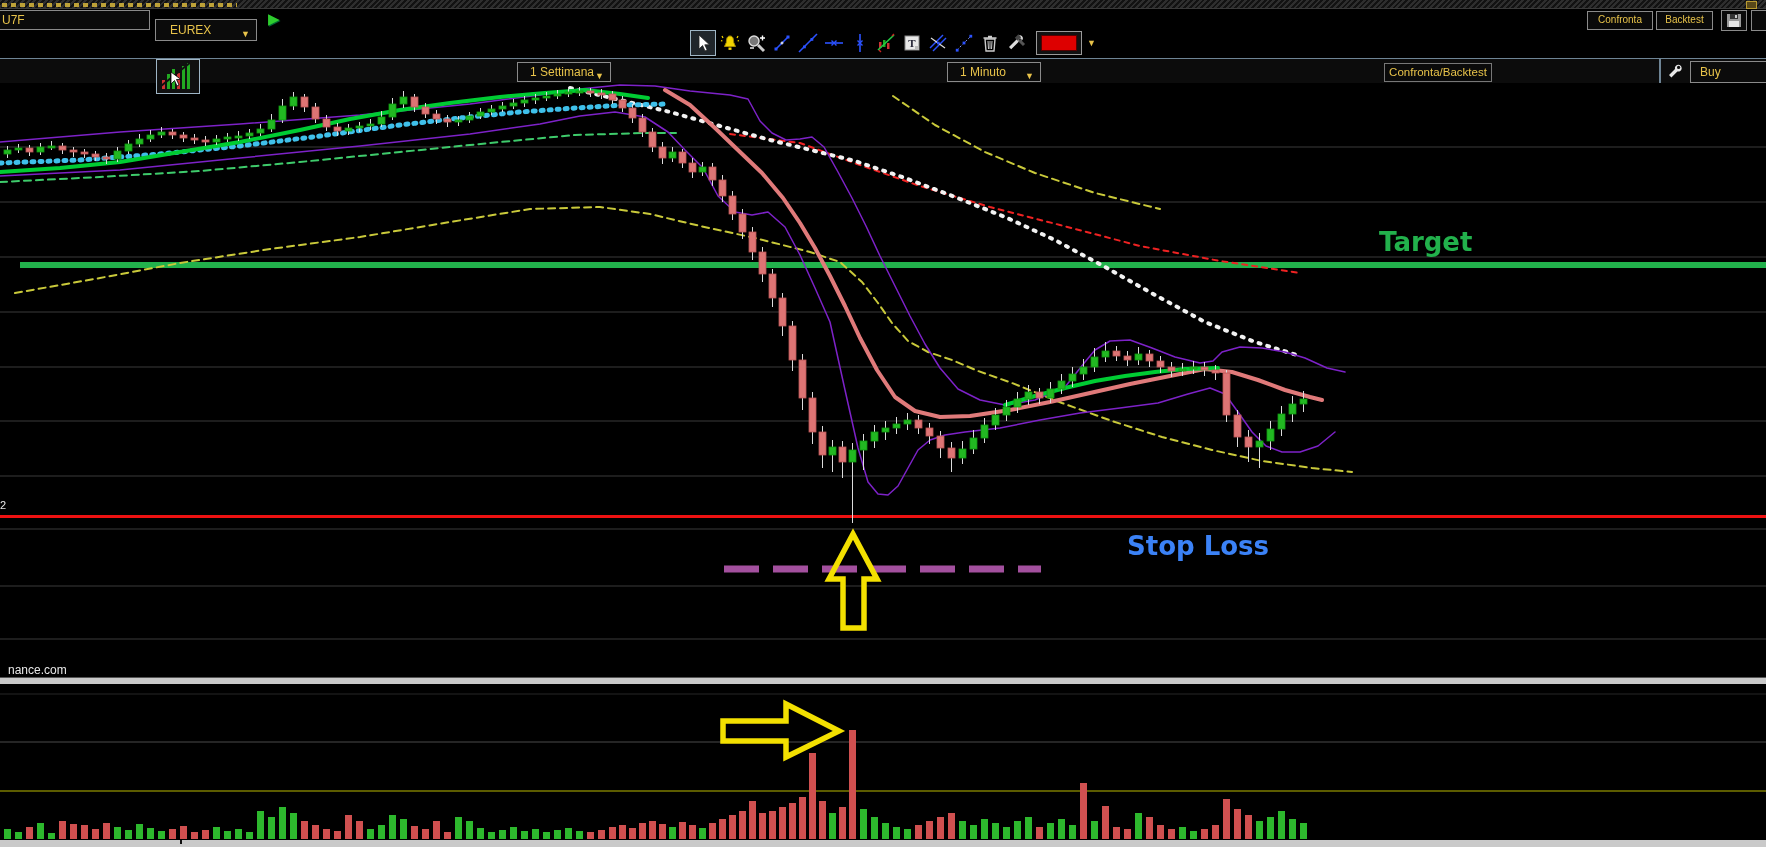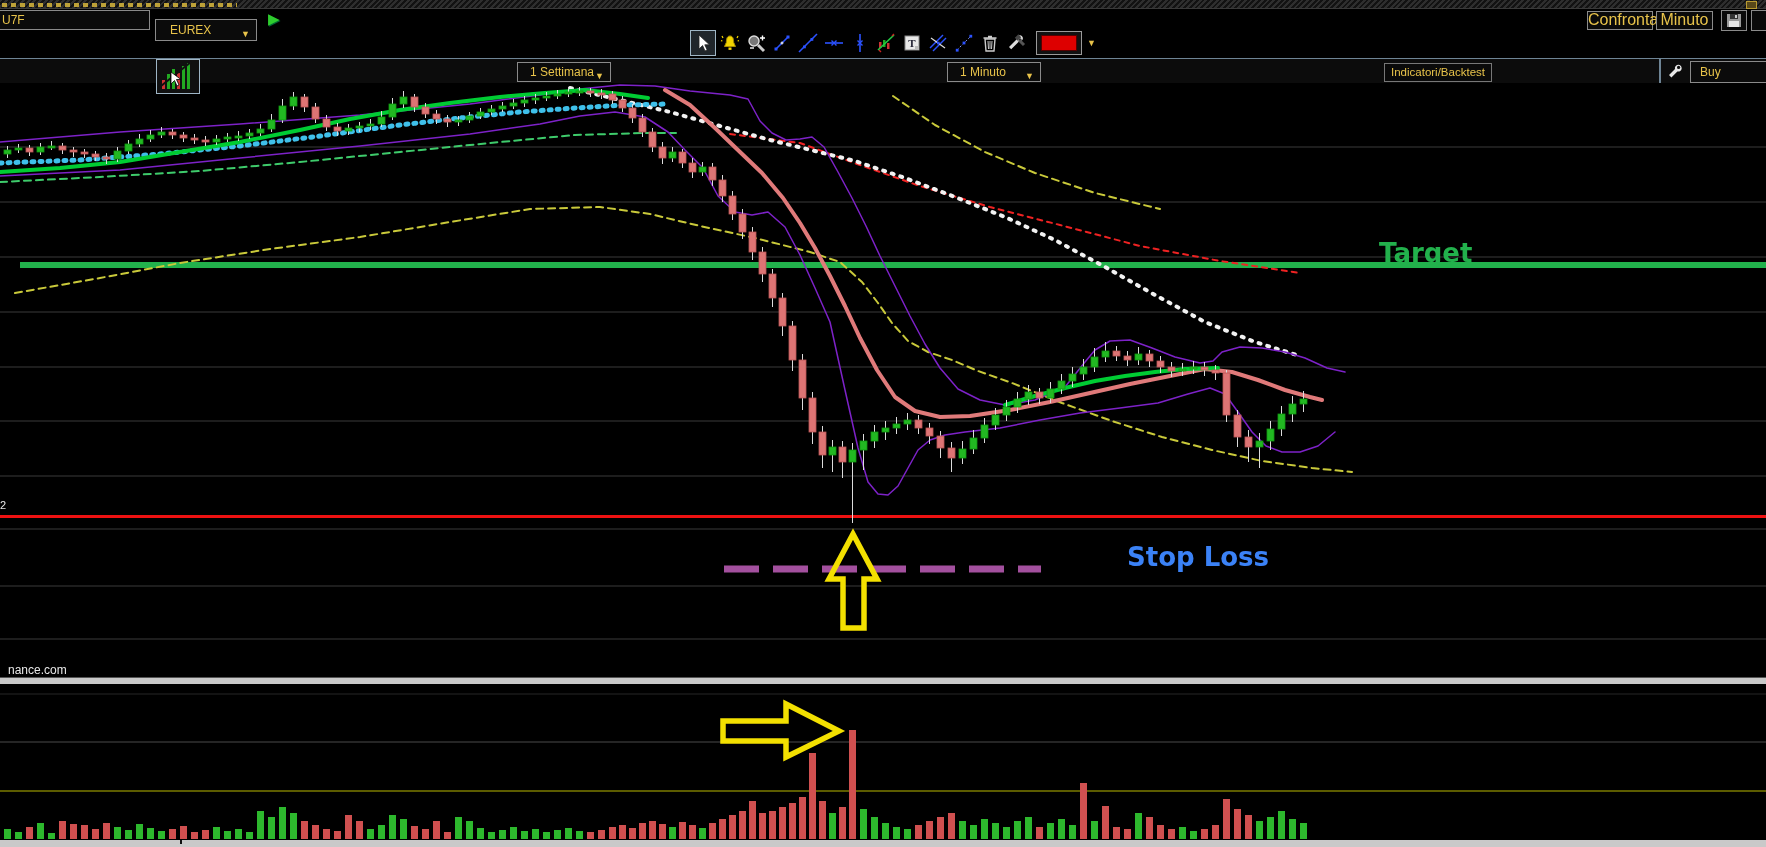--- a/index.html
+++ b/index.html
@@ -5,34 +5,34 @@
   html,body{margin:0;padding:0;background:#000;}
   .screen{position:relative;width:1766px;height:847px;background:#000;overflow:hidden;
           font-family:"Liberation Sans",sans-serif;}
   .titlebar{position:absolute;left:0;top:0;width:1766px;height:8px;
             background:repeating-linear-gradient(135deg,#2e2e2e 0 2px,#121212 2px 4px);
             border-bottom:1px solid #3a3a3a;}
   .titlefrag{position:absolute;left:2px;top:3px;width:235px;height:4px;
              background:repeating-linear-gradient(90deg,#d9b83c 0 5px,rgba(0,0,0,0) 5px 9px);opacity:.85;}
   .corner-ico{position:absolute;right:9px;top:1px;width:9px;height:6px;border:1px solid #b89a30;background:#59491a;}
   .ybtn{position:absolute;background:#0a0a0a;border:1px solid #8a8a8a;color:#e8c34a;
-        font-size:16px;text-align:center;line-height:16px;cursor:default;}
+        font-size:10px;text-align:center;line-height:16px;cursor:default;}
   .field{position:absolute;background:#0b0b0b;border:1px solid #8a8a8a;color:#e8c34a;
          font-size:12px;line-height:18px;white-space:nowrap;overflow:hidden;}
   .dd-arrow{color:#e8c34a;font-size:9px;position:absolute;right:6px;top:4px;}
   .toolrow{position:absolute;left:690px;top:30px;height:26px;display:flex;gap:2px;align-items:center;}
   .tool{width:24px;height:24px;display:flex;align-items:center;justify-content:center;}
   .tool.sel{border:1px solid #9fb6c6;background:#20262b;}
   .tool svg{display:block;}
   .swatchbtn{width:44px;height:22px;border:1px solid #9a9a9a;background:#111;display:flex;
              align-items:center;justify-content:center;margin-left:6px;}
   .swatch{width:34px;height:14px;border:1px solid #550000;}
   .row2{position:absolute;left:0;top:58px;width:1766px;height:24px;background:#0c0c0c;
         border-top:1px solid #6e8495;}
-  .lbl{position:absolute;font-weight:bold;font-family:"DejaVu Sans","Liberation Sans",sans-serif;margin-top:11px;}
+  .lbl{position:absolute;font-weight:bold;font-family:"DejaVu Sans","Liberation Sans",sans-serif;}
   .sep{position:absolute;left:0;width:1766px;}
   .axisbar{position:absolute;left:0;top:840px;width:1766px;height:7px;background:#c9c9c9;}
   .tick{position:absolute;top:840px;width:2px;height:4px;background:#111;}
   .wm{position:absolute;color:#e8e8e8;font-size:12px;}
 </style>
 </head>
 <body>
 
 <div class="screen">
 
@@ -459,21 +459,21 @@
   </div>
 
   <div style="position:absolute;left:0;top:8px;width:1766px;height:50px;z-index:5;">
     <div class="field" style="left:-2px;top:2px;width:147px;height:18px;padding-left:3px;">U7F</div>
     <div class="field" style="left:155px;top:11px;width:100px;height:20px;">
       <span style="padding-left:14px;line-height:20px;">EUREX</span>
       <span class="dd-arrow" style="top:5px;">▼</span>
     </div>
     <span style="position:absolute;left:268px;top:2px;color:#2ecc2e;font-size:15px;text-shadow:1px 1px 0 #063;">▶</span>
     <div class="ybtn" style="left:1587px;top:3px;width:64px;height:17px;">Confronta</div>
-    <div class="ybtn" style="left:1656px;top:3px;width:55px;height:17px;">Minuto</div>
+    <div class="ybtn" style="left:1656px;top:3px;width:55px;height:17px;">Backtest</div>
     <div class="ybtn" style="left:1721px;top:2px;width:24px;height:19px;">
       <svg width="16" height="15" viewBox="0 0 16 15" style="margin-top:2px;">
         <rect x="1" y="1" width="14" height="13" fill="#9a9a9a"></rect>
         <rect x="4" y="1" width="8" height="5" fill="#333"></rect>
         <rect x="9" y="2" width="2" height="3" fill="#ccc"></rect>
         <rect x="3" y="8" width="10" height="6" fill="#e8e8e8"></rect>
       </svg>
     </div>
     <div class="ybtn" style="left:1751px;top:2px;width:24px;height:19px;"></div>
   </div>
@@ -581,21 +581,21 @@
 
   <div class="row2" style="z-index:4;">
     <div class="field" style="left:517px;top:3px;width:92px;height:18px;">
       <span style="padding-left:12px;line-height:18px;">1 Settimana</span>
       <span class="dd-arrow">▼</span>
     </div>
     <div class="field" style="left:947px;top:3px;width:92px;height:18px;">
       <span style="padding-left:12px;line-height:18px;">1 Minuto</span>
       <span class="dd-arrow">▼</span>
     </div>
-    <div class="ybtn" style="left:1384px;top:4px;width:106px;height:17px;font-size:11.5px;border-color:#777;">Indicatori/Backtest</div>
+    <div class="ybtn" style="left:1384px;top:4px;width:106px;height:17px;font-size:11.5px;border-color:#777;">Confronta/Backtest</div>
     <div style="position:absolute;left:1659px;top:0;width:2px;height:24px;background:#6e8495;"></div>
     <svg width="18" height="18" viewBox="0 0 18 18" style="position:absolute;left:1666px;top:3px;">
       <path d="M3 13 L9 7 a3.4 3.4 0 1 1 2.4 2.4 L5.4 15.4 Z" fill="#e8e8e8"></path>
       <circle cx="12.6" cy="5.4" r="1.6" fill="#0c0c0c"></circle>
     </svg>
     <div class="field" style="left:1690px;top:2px;width:80px;height:20px;">
       <span style="padding-left:9px;line-height:20px;text-align:center;">Buy</span>
     </div>
   </div>
 

